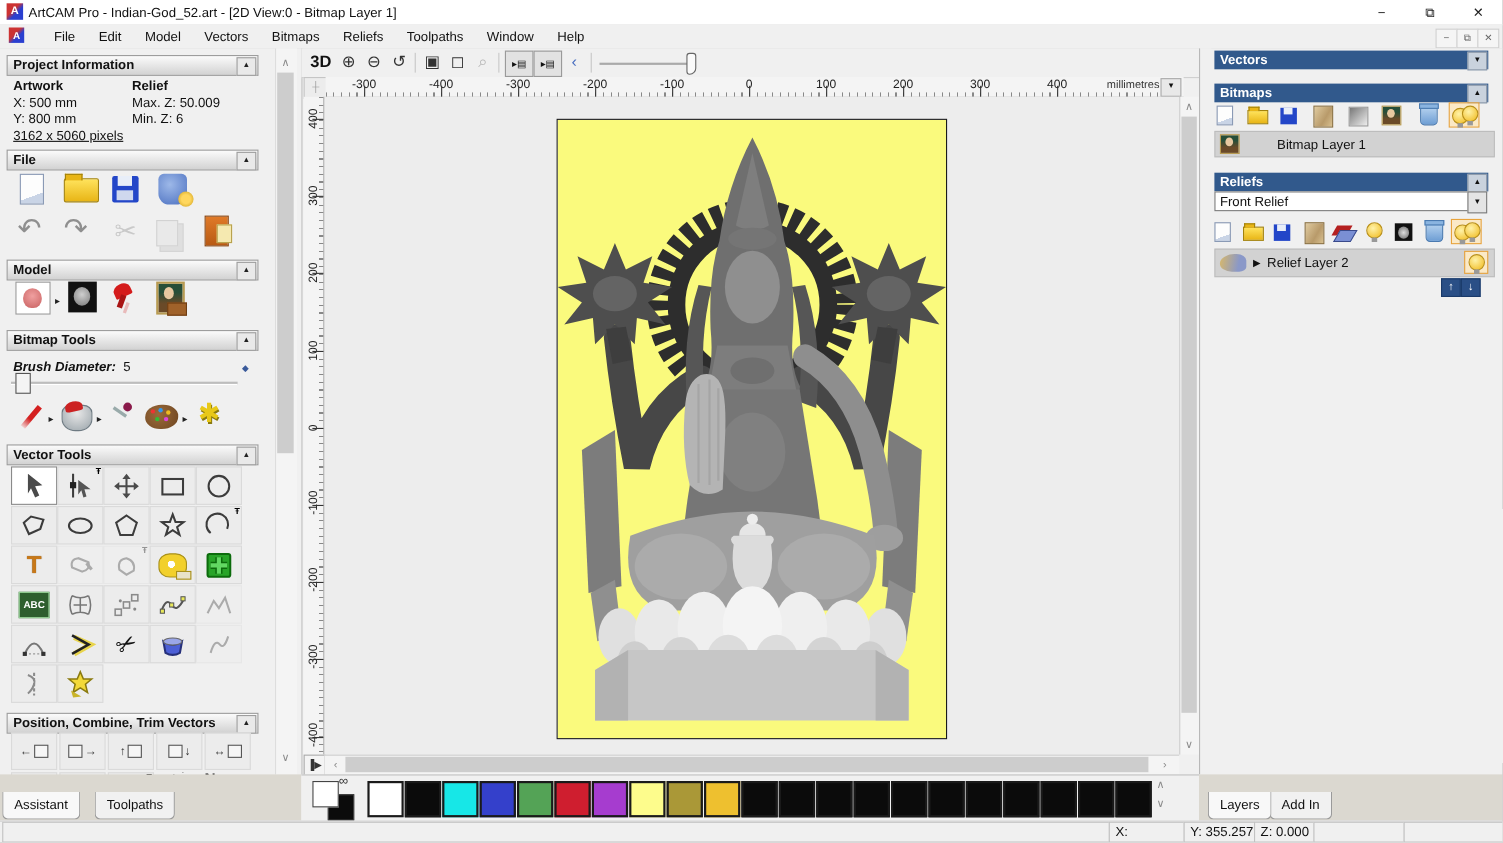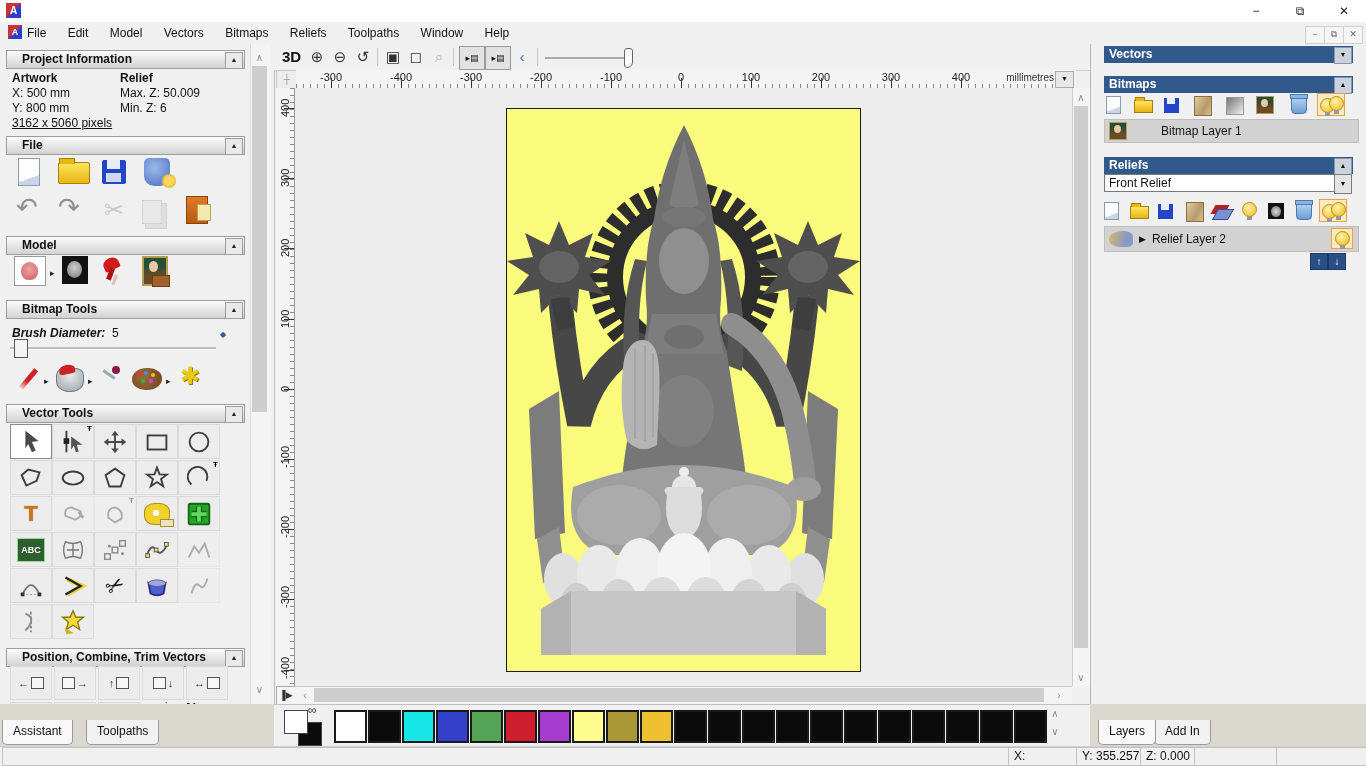--- a/index.html
+++ b/index.html
@@ -8,26 +8,26 @@
        overflow:hidden;user-select:none;}
   .t{position:absolute;}
   
   #titlebar{left:0;top:0;width:1366px;height:22px;background:#fff;border-bottom:1px solid #e4e4e4;}
   #applogo{left:6px;top:3px;width:15px;height:15px;background:linear-gradient(135deg,#c33 40%,#2a3fd0 60%);color:#fff;font-size:10px;font-weight:bold;text-align:center;line-height:15px;}
   #titletext{left:26px;top:0;height:22px;line-height:22px;font-size:12px;}
   .wbtn{top:0;width:44px;height:22px;text-align:center;line-height:22px;font-size:12px;color:#222;}
   #menubar{left:0;top:22px;width:1366px;height:22px;background:#f0f0f0;border-bottom:1px solid #d8d8d8;}
   #menulogo{left:8px;top:25px;width:14px;height:14px;background:linear-gradient(135deg,#c33 40%,#2a3fd0 60%);color:#fff;font-size:9px;font-weight:bold;text-align:center;line-height:14px;}
   .menuitem{top:22px;height:22px;line-height:22px;padding:0 9px;display:inline-block;}
-  #menuitems{left:18px;top:22px;height:22px;}
+  #menuitems{left:40px;top:22px;height:22px;}
   .mdibtn{top:26px;width:18px;height:16px;border:1px solid #cfcfcf;background:#f5f5f5;color:#666;font-size:9px;text-align:center;line-height:15px;}
   
   #leftpanel{left:0;top:44px;width:274px;height:660px;background:#f0f0f0;border-right:1px solid #c0c0c0;}
   .hdr{position:absolute;left:6px;width:222px;height:17px;background:linear-gradient(#fbfbfb,#d2d2d2);
-       border:1px solid #9d9d9d;font-weight:bold;font-size:12px;line-height:16px;padding-left:15px;}
+       border:1px solid #9d9d9d;font-weight:bold;font-size:12px;line-height:16px;padding-left:5px;}
   .hbtn{position:absolute;width:16px;height:15px;top:1px;right:1px;background:#e9e9e9;border:1px solid #9d9d9d;
         font-size:7px;text-align:center;line-height:14px;color:#222;}
   .lbl{position:absolute;font-size:12px;}
   .bold{font-weight:bold;}
   .ico{position:absolute;display:flex;align-items:center;justify-content:center;}
   .fly{position:absolute;font-size:9px;color:#222;}
   
   .i-page{width:20px;height:26px;background:linear-gradient(160deg,#fdfdfd 70%,#c9d4e6 70%);border:1px solid #8a9ab5;}
   .i-page-s{width:13px;height:16px;background:linear-gradient(160deg,#fdfdfd 70%,#c9d4e6 70%);border:1px solid #8a9ab5;}
   .i-folder{width:30px;height:20px;background:linear-gradient(#ffe35c,#e8b516);border:1px solid #a3820a;border-radius:2px;position:relative;}
@@ -123,20 +123,21 @@
   
   .scell{position:absolute;top:747px;height:17px;border:1px solid #c2c2c2;background:#f0f0f0;font-size:12px;line-height:16px;padding-left:5px;}
 </style>
 </head>
 <body>
 
 <div id="app">
 
   <div class="t" id="titlebar"></div>
   <div class="t" id="applogo">A</div>
+  <div class="t" id="titletext">ArtCAM Pro - Indian-God_52.art - [2D View:0 - Bitmap Layer 1]</div>
   <div class="t wbtn" style="left:1234px;">−</div>
   <div class="t wbtn" style="left:1278px;">⧉</div>
   <div class="t wbtn" style="left:1322px;">✕</div>
 
   <div class="t" id="menubar"></div>
   <div class="t" id="menulogo">A</div>
   <div class="t" id="menuitems">
     <span class="menuitem">File</span>
     <span class="menuitem">Edit</span>
     <span class="menuitem">Model</span>

